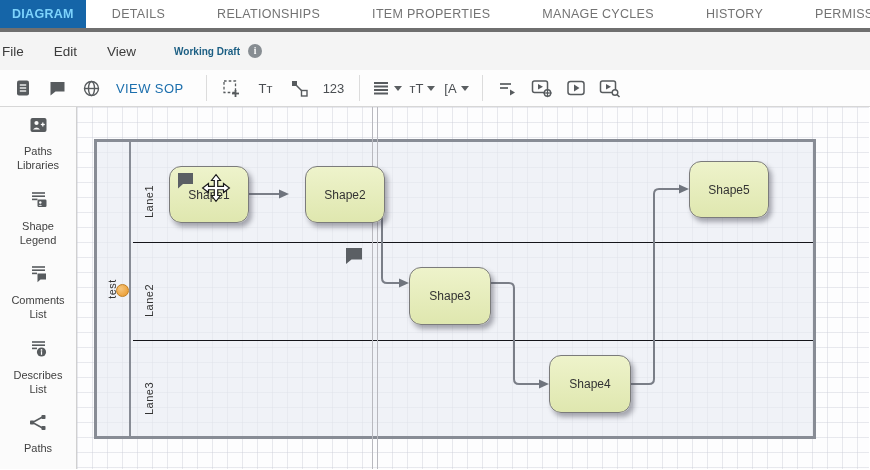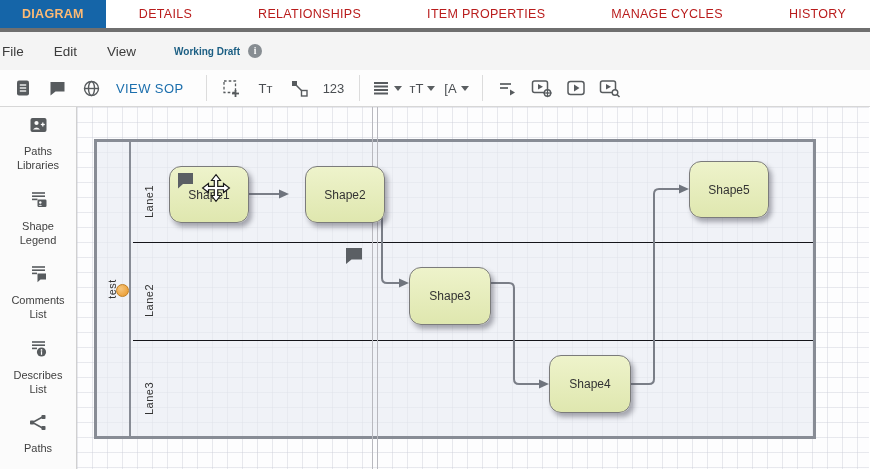--- a/index.html
+++ b/index.html
@@ -1,23 +1,23 @@
 <!DOCTYPE html>
 <html><head>
 <meta charset="utf-8">
 <style>
   * { box-sizing: border-box; margin: 0; padding: 0; }
   html,body { width:870px; height:470px; overflow:hidden; }
   body { font-family:"Liberation Sans","DejaVu Sans",sans-serif; background:#fff; color:#333; }
 
   
   .tabbar { display:flex; align-items:stretch; height:28px; background:#fff; }
-  .tab { display:flex; align-items:center; padding:0 33px; font-size:12.5px; font-weight:500;
-         color:#b91c1c; letter-spacing:.3px; cursor:pointer; white-space:nowrap; }
-  .tab.active { background:#1565a8; color:#fdba74; font-weight:bold; padding:0 22px; }
+  .tab { display:flex; align-items:center; padding:0 26px; font-size:12.5px; font-weight:500;
+         color:#737373; letter-spacing:.3px; cursor:pointer; white-space:nowrap; }
+  .tab.active { background:#1565a8; color:#7dd3fc; font-weight:bold; padding:0 12px; }
   .tab-underline { height:4px; background:#6f6f6f; }
 
   
   .menubar { height:38px; background:#f4f4f4; display:flex; align-items:center; padding:0 2px; }
   .menu-item { font-size:13.5px; color:#3c3c3c; margin-right:30px; cursor:pointer; }
   .menu-status { font-size:10px; font-weight:bold; color:#1b5e83; margin-left:8px; }
   .info-badge { display:inline-flex; align-items:center; justify-content:center;
     width:14px; height:14px; border-radius:50%; background:#878d92; color:#fff;
     font-size:9.5px; font-weight:bold; font-family:"Liberation Serif","DejaVu Serif",serif;
     margin-left:8px; vertical-align:-2px; }

